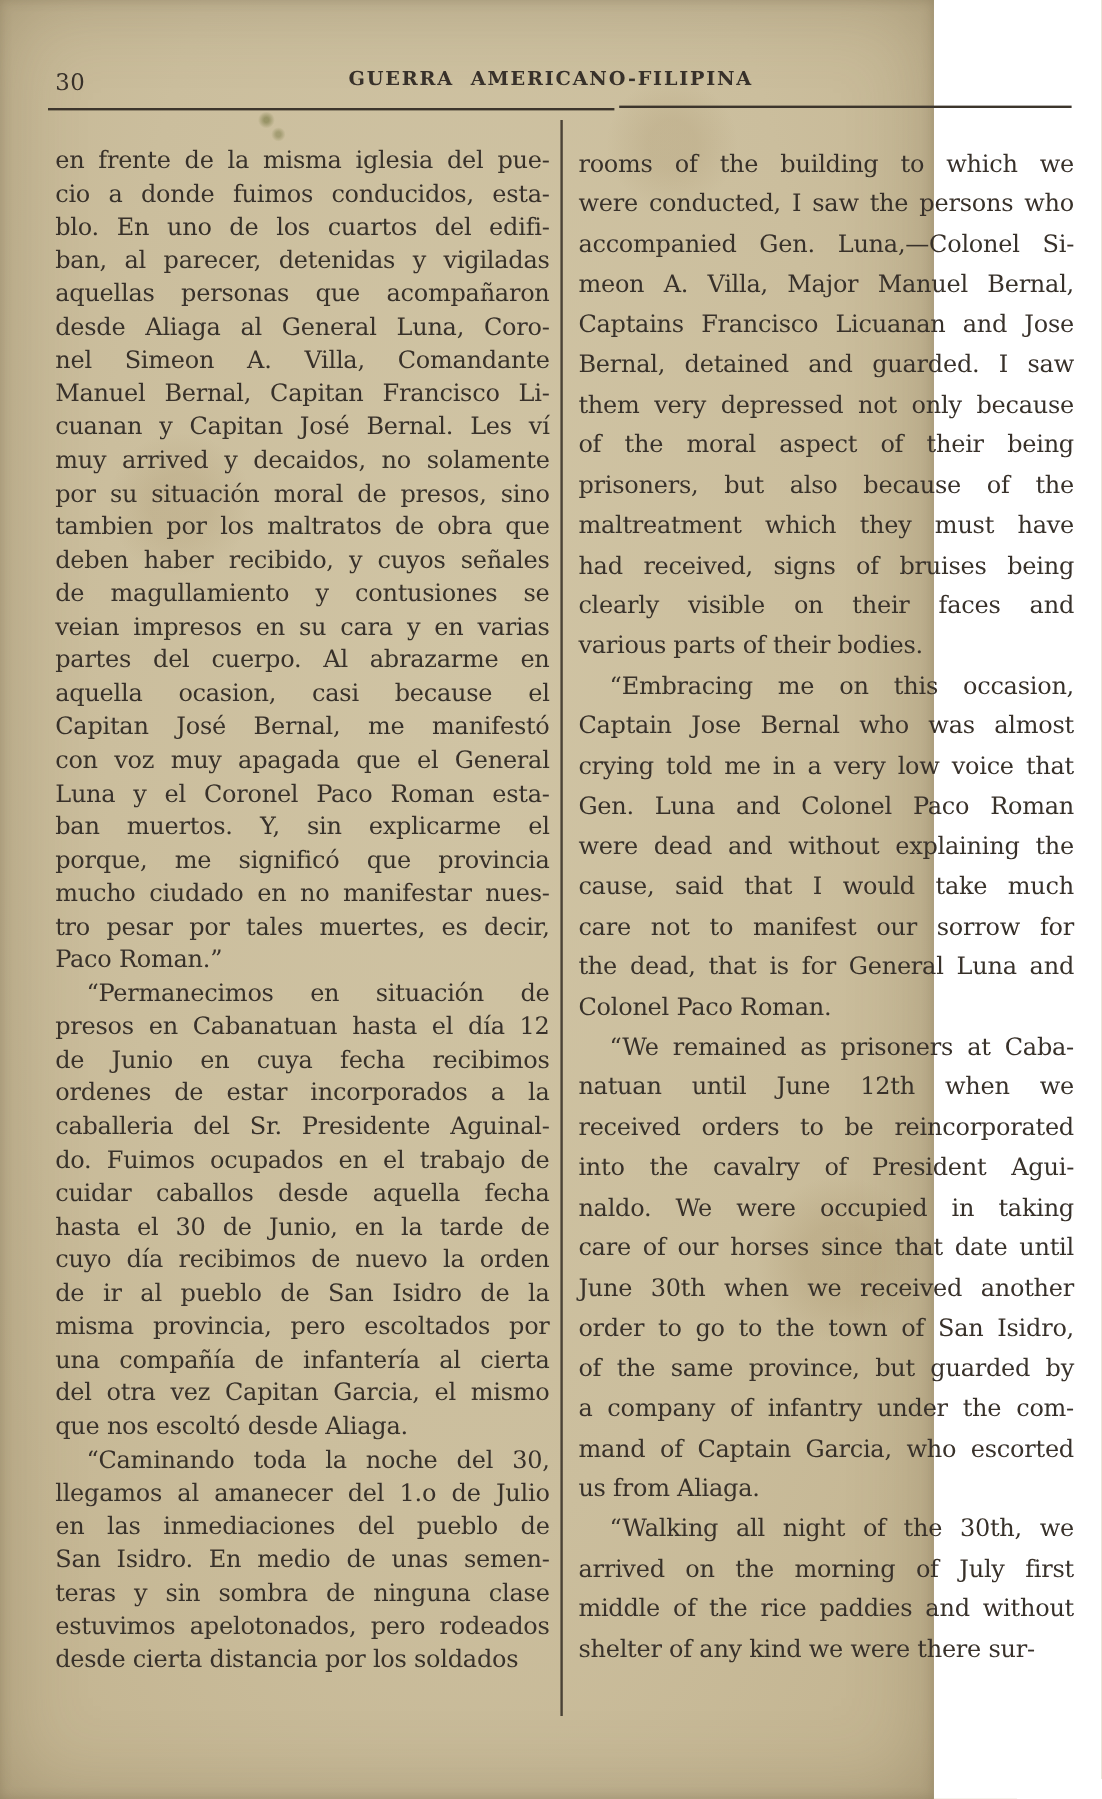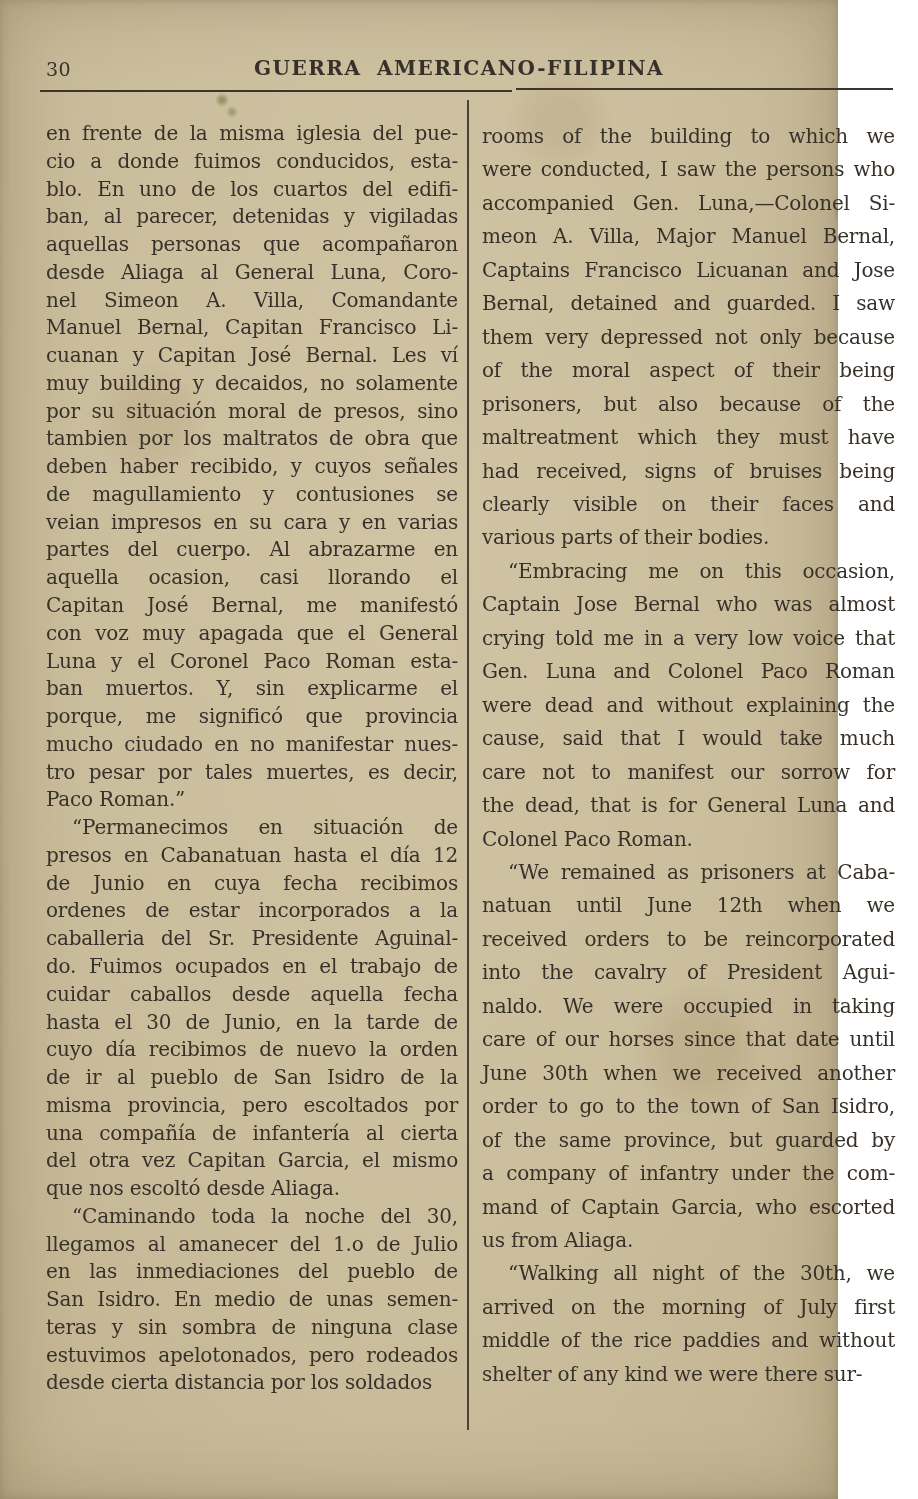--- a/index.html
+++ b/index.html
@@ -3,21 +3,21 @@
 <meta charset="utf-8">
 <style>
   html,body{margin:0;padding:0;}
   body{
     width:918px;height:1499px;
     font-family:"DejaVu Serif","Liberation Serif",serif;
     overflow:hidden;
   }
   .page{
     position:relative;
-    width:838px;height:1499px;
+    width:778px;height:1499px;
     background-color:#cbbe9d;
     background-image:
       radial-gradient(circle at 845px 212px, rgba(110,70,25,.55) 0 4px, rgba(110,70,25,.25) 6px, rgba(110,70,25,0) 12px),
       radial-gradient(circle at 852px 232px, rgba(110,70,25,.4) 0 3px, rgba(110,70,25,0) 9px),
       radial-gradient(circle at 222px 100px, rgba(90,95,35,.45) 0 2px, rgba(90,95,35,0) 7px),
       radial-gradient(circle at 232px 112px, rgba(90,95,35,.35) 0 2px, rgba(90,95,35,0) 6px),
       radial-gradient(circle at 852px 790px, rgba(150,60,30,.5) 0 2px, rgba(150,60,30,0) 6px),
       radial-gradient(circle at 700px 1050px, rgba(120,90,40,.12) 0 30px, rgba(120,90,40,0) 70px),
       radial-gradient(circle at 150px 420px, rgba(120,90,40,.10) 0 25px, rgba(120,90,40,0) 60px),
       radial-gradient(circle at 560px 120px, rgba(120,90,40,.10) 0 20px, rgba(120,90,40,0) 55px),
@@ -26,21 +26,21 @@
     box-shadow: inset 0 0 70px rgba(95,78,50,.30), inset 0 0 10px rgba(85,70,45,.25);
     color:#38312a;
   }
   .pagenum{
     position:absolute;left:46px;top:58px;
     font-size:19px;letter-spacing:.5px;
   }
   .title{
     position:absolute;left:0;top:56px;width:918px;
     text-align:center;
-    font-size:20px;font-weight:bold;
+    font-size:16px;font-weight:bold;
     letter-spacing:1.5px;word-spacing:7px;
   }
   .rule{position:absolute;background:#3c352c;height:2px;}
   .rule-left{left:40px;top:90px;width:472px;}
   .rule-right{left:516px;top:88px;width:377px;}
   .divider{
     position:absolute;left:467px;top:100px;width:2px;height:1330px;
     background:rgba(52,45,36,.85);
   }
   .column{
@@ -71,28 +71,28 @@
       <div class="para">
         <div class="line">en frente de la misma iglesia del pue-</div>
         <div class="line">cio a donde fuimos conducidos, esta-</div>
         <div class="line">blo. En uno de los cuartos del edifi-</div>
         <div class="line">ban, al parecer, detenidas y vigiladas</div>
         <div class="line">aquellas personas que acompañaron</div>
         <div class="line">desde Aliaga al General Luna, Coro-</div>
         <div class="line">nel Simeon A. Villa, Comandante</div>
         <div class="line">Manuel Bernal, Capitan Francisco Li-</div>
         <div class="line">cuanan y Capitan José Bernal. Les ví</div>
-        <div class="line">muy building y decaidos, no solamente</div>
+        <div class="line">muy arrived y decaidos, no solamente</div>
         <div class="line">por su situación moral de presos, sino</div>
         <div class="line">tambien por los maltratos de obra que</div>
         <div class="line">deben haber recibido, y cuyos señales</div>
         <div class="line">de magullamiento y contusiones se</div>
         <div class="line">veian impresos en su cara y en varias</div>
         <div class="line">partes del cuerpo. Al abrazarme en</div>
-        <div class="line">aquella ocasion, casi llorando el</div>
+        <div class="line">aquella ocasion, casi because el</div>
         <div class="line">Capitan José Bernal, me manifestó</div>
         <div class="line">con voz muy apagada que el General</div>
         <div class="line">Luna y el Coronel Paco Roman esta-</div>
         <div class="line">ban muertos. Y, sin explicarme el</div>
         <div class="line">porque, me significó que provincia</div>
         <div class="line">mucho ciudado en no manifestar nues-</div>
         <div class="line">tro pesar por tales muertes, es decir,</div>
         <div class="line last">Paco Roman.”</div>
       </div>
       <div class="para">

